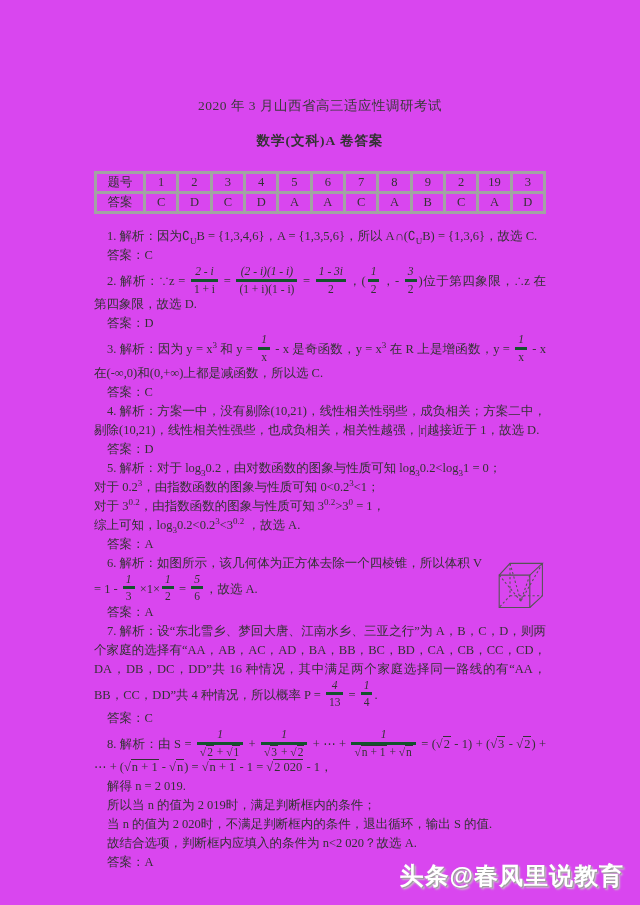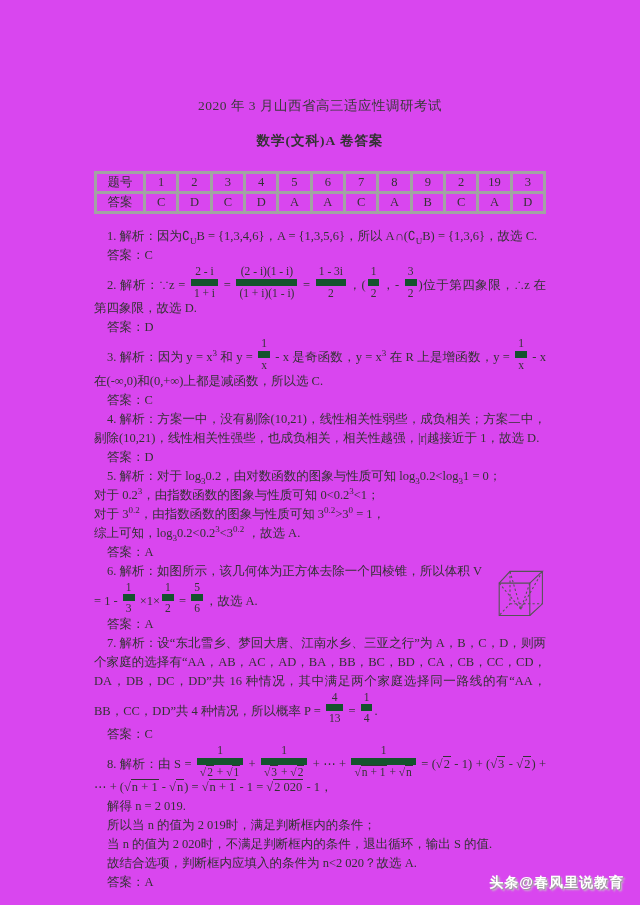--- a/index.html
+++ b/index.html
@@ -13,30 +13,30 @@
   .content{width:452px;margin:0 auto;padding-top:97px;}
   .doc-title{text-align:center;font-size:13.5px;color:#3a3a3a;letter-spacing:.5px;}
   .doc-subtitle{text-align:center;font-size:13.5px;font-weight:bold;margin-top:17px;letter-spacing:1px;}
   table.ans{width:100%;border-collapse:collapse;margin-top:21px;font-size:12.5px;table-layout:fixed;}
   table.ans td{border:3px solid #a3a3a3;text-align:center;height:15px;padding:0;color:#333;}
   table.ans td.lbl{width:46px;}
   .solutions{margin-top:13px;font-size:12.5px;line-height:19px;text-align:justify;}
   .para{margin:0;}
   .ind1{text-indent:13px;}
   .fr{display:inline-block;vertical-align:-0.65em;text-align:center;line-height:1.1;font-size:11.5px;margin:0 2px;text-indent:0;}
-  .fr .fn{display:block;padding:0 3px 1px;border-bottom:7px solid #14532d;}
+  .fr .fn{display:block;padding:0 3px 1px;border-bottom:3px solid #14532d;font-style:italic;}
   .fr .fd{display:block;padding:1px 3px 0;}
   .sq{white-space:nowrap;}
   .sq .bar{border-top:1px solid #333;padding:0 1px;}
   sup,sub{font-size:9px;line-height:0;}
   .cube{float:right;width:54px;height:62px;margin:0 0 2px 10px;}
   .watermark{
     position:absolute;right:16px;bottom:13px;
     font-family:"Liberation Sans","DejaVu Sans",sans-serif;
-    font-size:14px;font-weight:bold;letter-spacing:1px;
+    font-size:24px;font-weight:bold;letter-spacing:1px;
     color:#ffffff;
     text-shadow:1px 1px 0 #9d9d9d,2px 2px 2px #c4c4c4;
   }
 </style>
 </head>
 <body>
 
 <div class="page">
   <div class="content">
     <div class="doc-title">2020 年 3 月山西省高三适应性调研考试</div>

